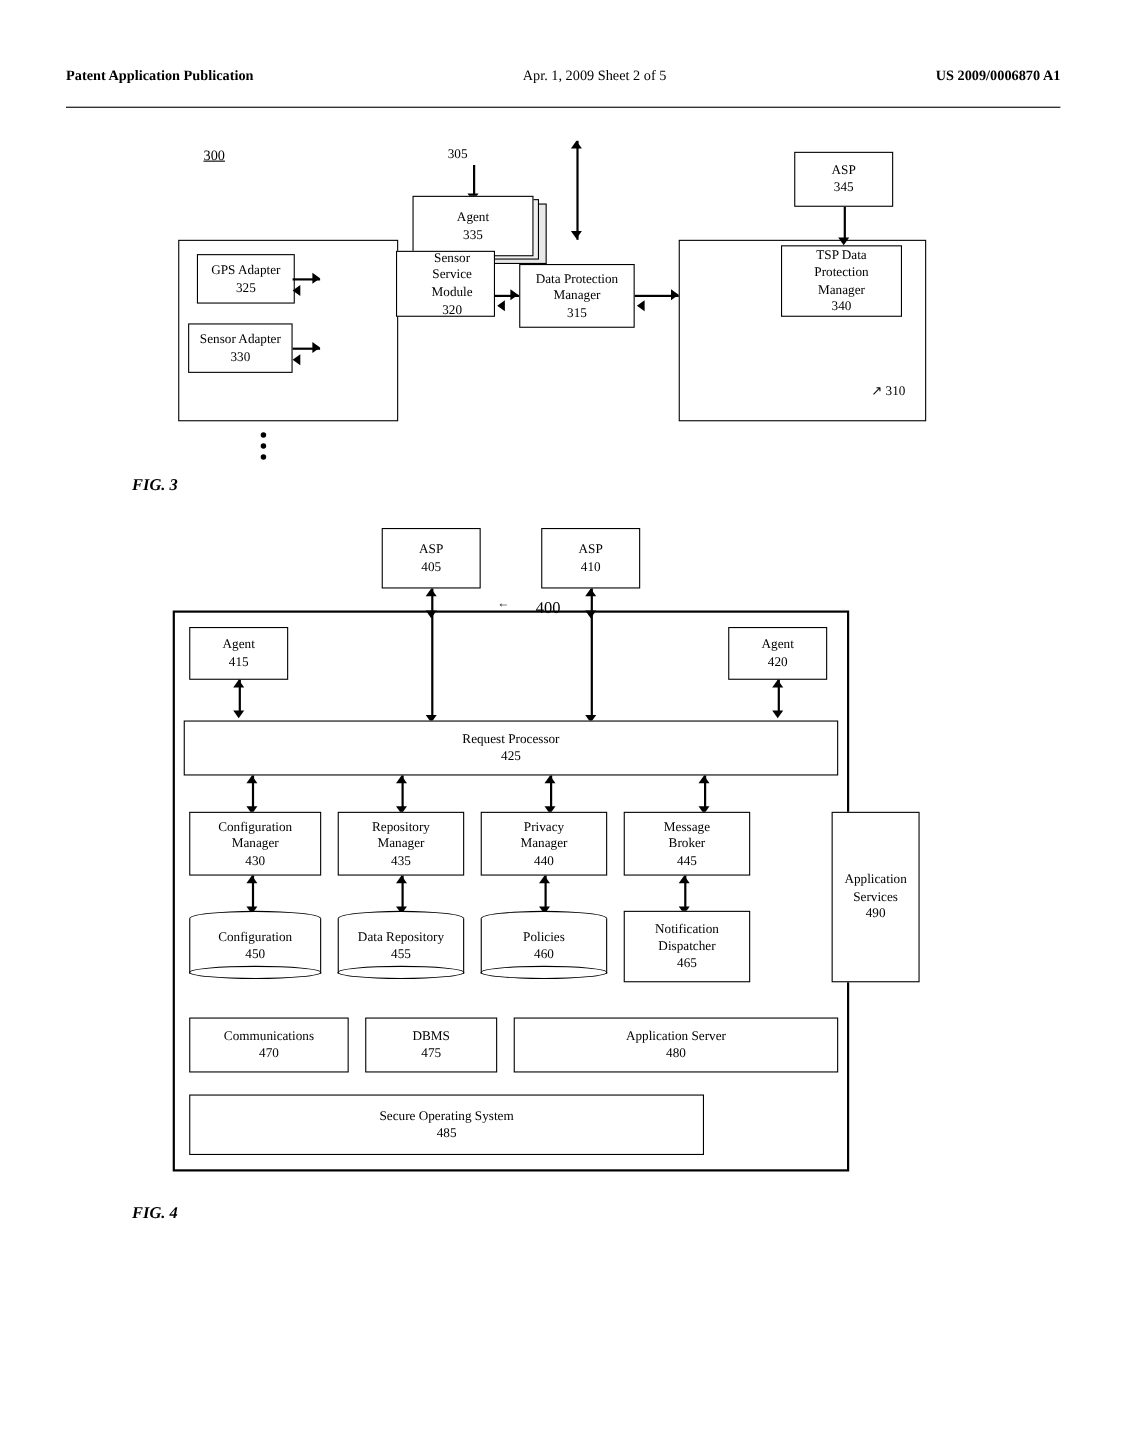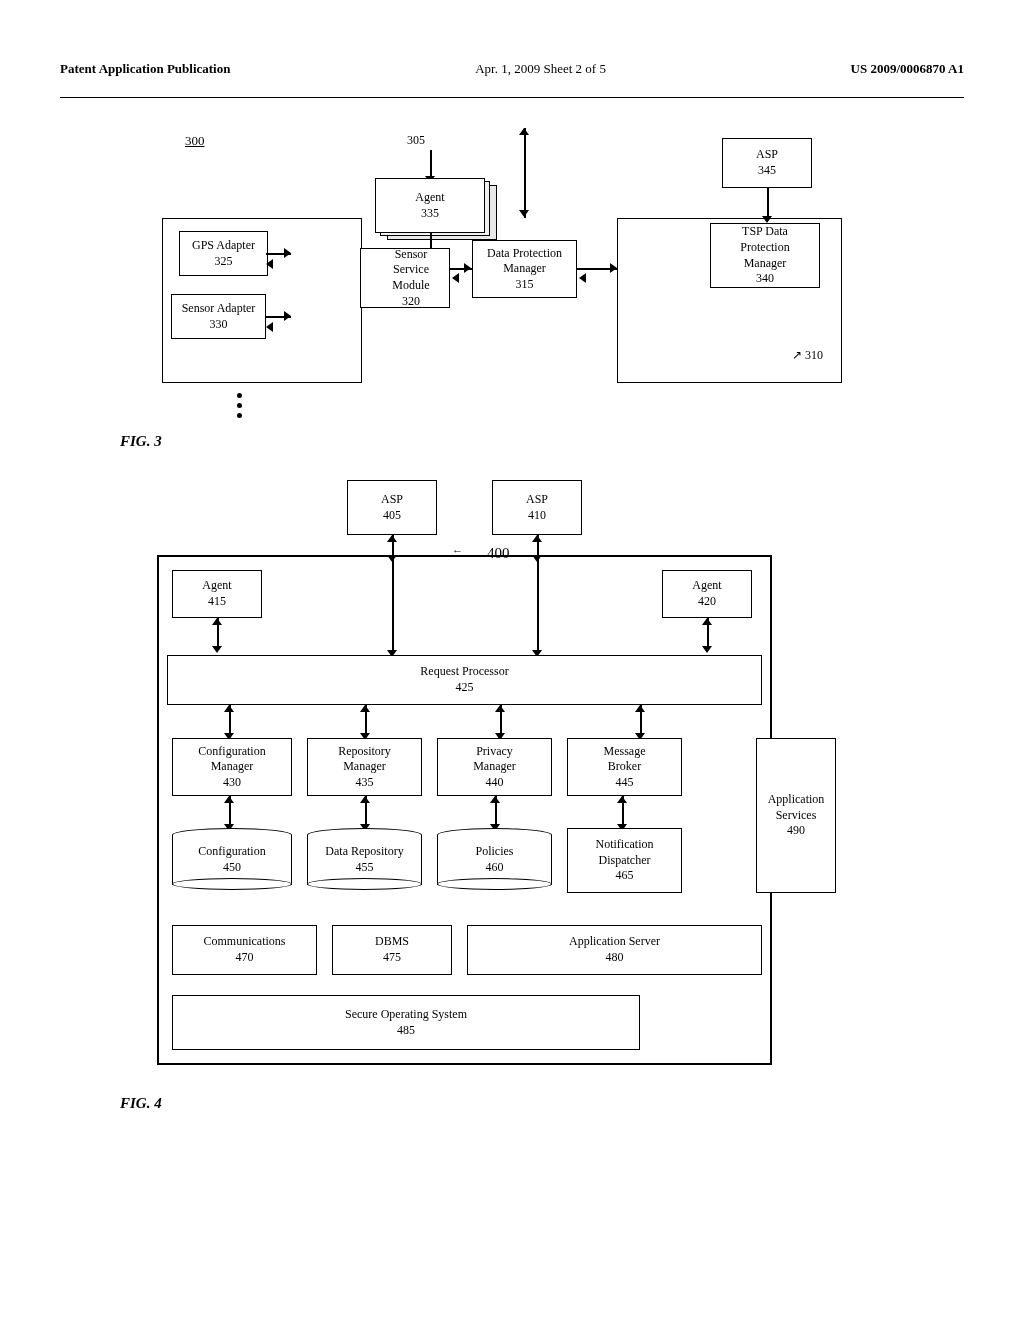--- a/index.html
+++ b/index.html
@@ -188,21 +188,21 @@
         <div class="hline" style="position:absolute; left:103px; top:34px; width:25px;"></div>
         <div class="arrowhead-right" style="position:absolute; left:121px; top:29px;"></div>
 
         <div class="arrowhead-left" style="position:absolute; left:103px; top:40px;"></div>
 
         <div class="hline" style="position:absolute; left:103px; top:97px; width:25px;"></div>
         <div class="arrowhead-right" style="position:absolute; left:121px; top:92px;"></div>
         <div class="arrowhead-left" style="position:absolute; left:103px; top:103px;"></div>
       </div>
 
-      <div class="box" style="position:absolute; left:198px; top:120px; width:90px; height:60px;padding-left:12px;">
+      <div class="box" style="position:absolute; left:198px; top:100px; width:90px; height:60px;padding-left:12px;">
         <span>Sensor<br>Service Module<br>320</span>
       </div>
 
       <div class="hline" style="position:absolute; left:288px; top:140px; width:22px;"></div>
       <div class="arrowhead-right" style="position:absolute; left:302px; top:135px;"></div>
       <div class="arrowhead-left" style="position:absolute; left:290px; top:145px;"></div>
 
       <div class="box" style="position:absolute; left:310px; top:112px; width:105px; height:58px;">
         <span>Data Protection<br>Manager<br>315</span>
       </div>

